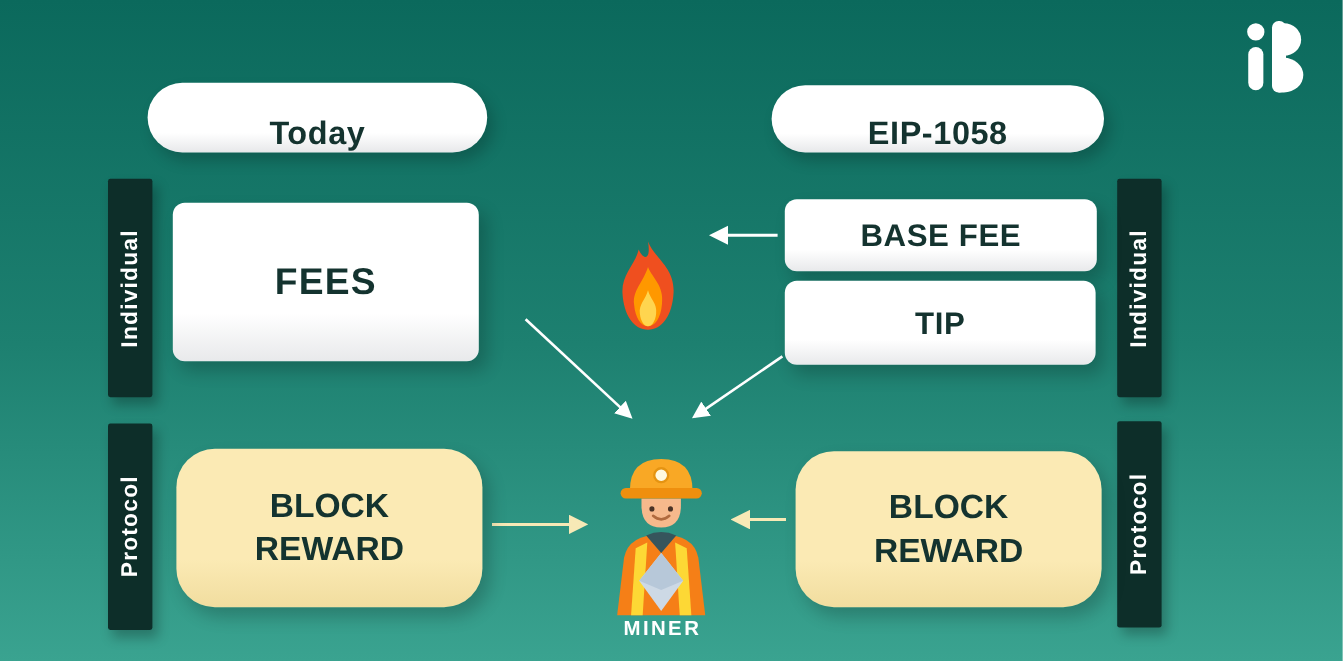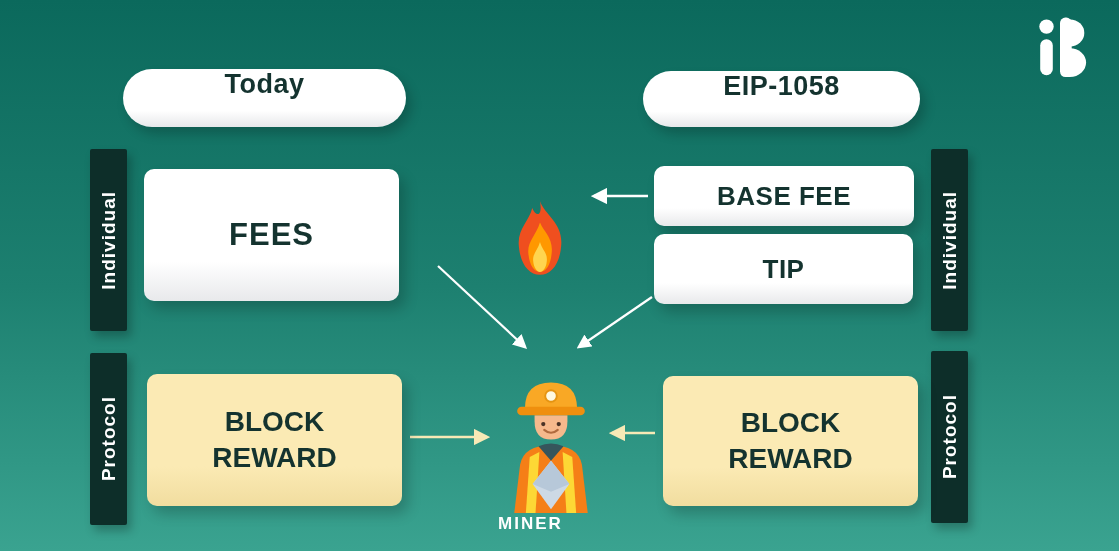--- a/index.html
+++ b/index.html
@@ -16,34 +16,34 @@
   }
   .arrows {
     position:absolute; left:0; top:0; width:1119px; height:551px;
     z-index:1; pointer-events:none;
   }
   .pill {
     position:absolute; z-index:2;
     background: linear-gradient(180deg, #ffffff 72%, #e7e8ea 100%);
     border-radius:999px;
     box-shadow: 5px 7px 12px rgba(0,0,0,0.20);
-    display:flex; align-items:flex-start; justify-content:center;
+    display:flex; align-items:flex-end; justify-content:center;
     color:#14332f; font-weight:bold; font-size:27px; letter-spacing:0.5px;
   }
   .pill.today  { left:123px; top:69px;  width:283px; height:58px; }
   .pill.eip    { left:643px; top:71px;  width:277px; height:56px; }
   .box {
     position:absolute; z-index:2;
     border-radius:10px;
     box-shadow: 6px 8px 14px rgba(0,0,0,0.20);
     display:flex; align-items:center; justify-content:center;
     color:#14332f; font-weight:bold; text-align:center;
   }
   .box.white { background: linear-gradient(180deg, #ffffff 70%, #e8e9eb 100%); }
-  .box.yellow { background: linear-gradient(180deg, #fbeab4 70%, #f1dd9f 100%); }
+  .box.yellow { background: linear-gradient(180deg, #fbeab4 70%, #f1dd9f 100%); border-radius: 32px; }
   .box.fees         { left:144px; top:169px; width:255px; height:132px; font-size:31px; letter-spacing:1px; }
   .box.basefee      { left:654px; top:166px; width:260px; height:60px;  font-size:26px; letter-spacing:0.5px; }
   .box.tip          { left:654px; top:234px; width:259px; height:70px;  font-size:26px; letter-spacing:0.5px; }
   .box.blockreward-left  { left:147px; top:374px; width:255px; height:132px; font-size:28px; line-height:1.3; }
   .box.blockreward-right { left:663px; top:376px; width:255px; height:130px; font-size:28px; line-height:1.3; }
   .box .wrap { display:block; width:150px; margin:0 auto; }
   .vbar {
     position:absolute; z-index:2;
     width:37px; background:#0d2e29;
     display:flex; align-items:center; justify-content:center;
@@ -62,22 +62,22 @@
   .vbar.pro-right { left:931px; top:351px; height:172px; }
   .fire {
     position:absolute; left:509px; top:197px; z-index:2;
     width:62px; height:82px;
   }
   .miner {
     position:absolute; left:492px; top:368px; z-index:2;
     width:118px; height:145px;
   }
   .miner-label {
-    position:absolute; left:498px; top:514px; width:140px; z-index:2;
-    color:#ffffff; font-weight:bold;
+    position:absolute; left:482px; top:514px; width:140px; z-index:2;
+    text-align:center; color:#ffffff; font-weight:bold;
     font-size:17px; letter-spacing:2px;
   }
   .logo {
     position:absolute; right:14px; top:10px; z-index:3;
     width:72px; height:80px;
   }
   .watermark {
     position:absolute; right:8px; bottom:8px; z-index:3;
     text-align:right; color:#ffffff;
   }

